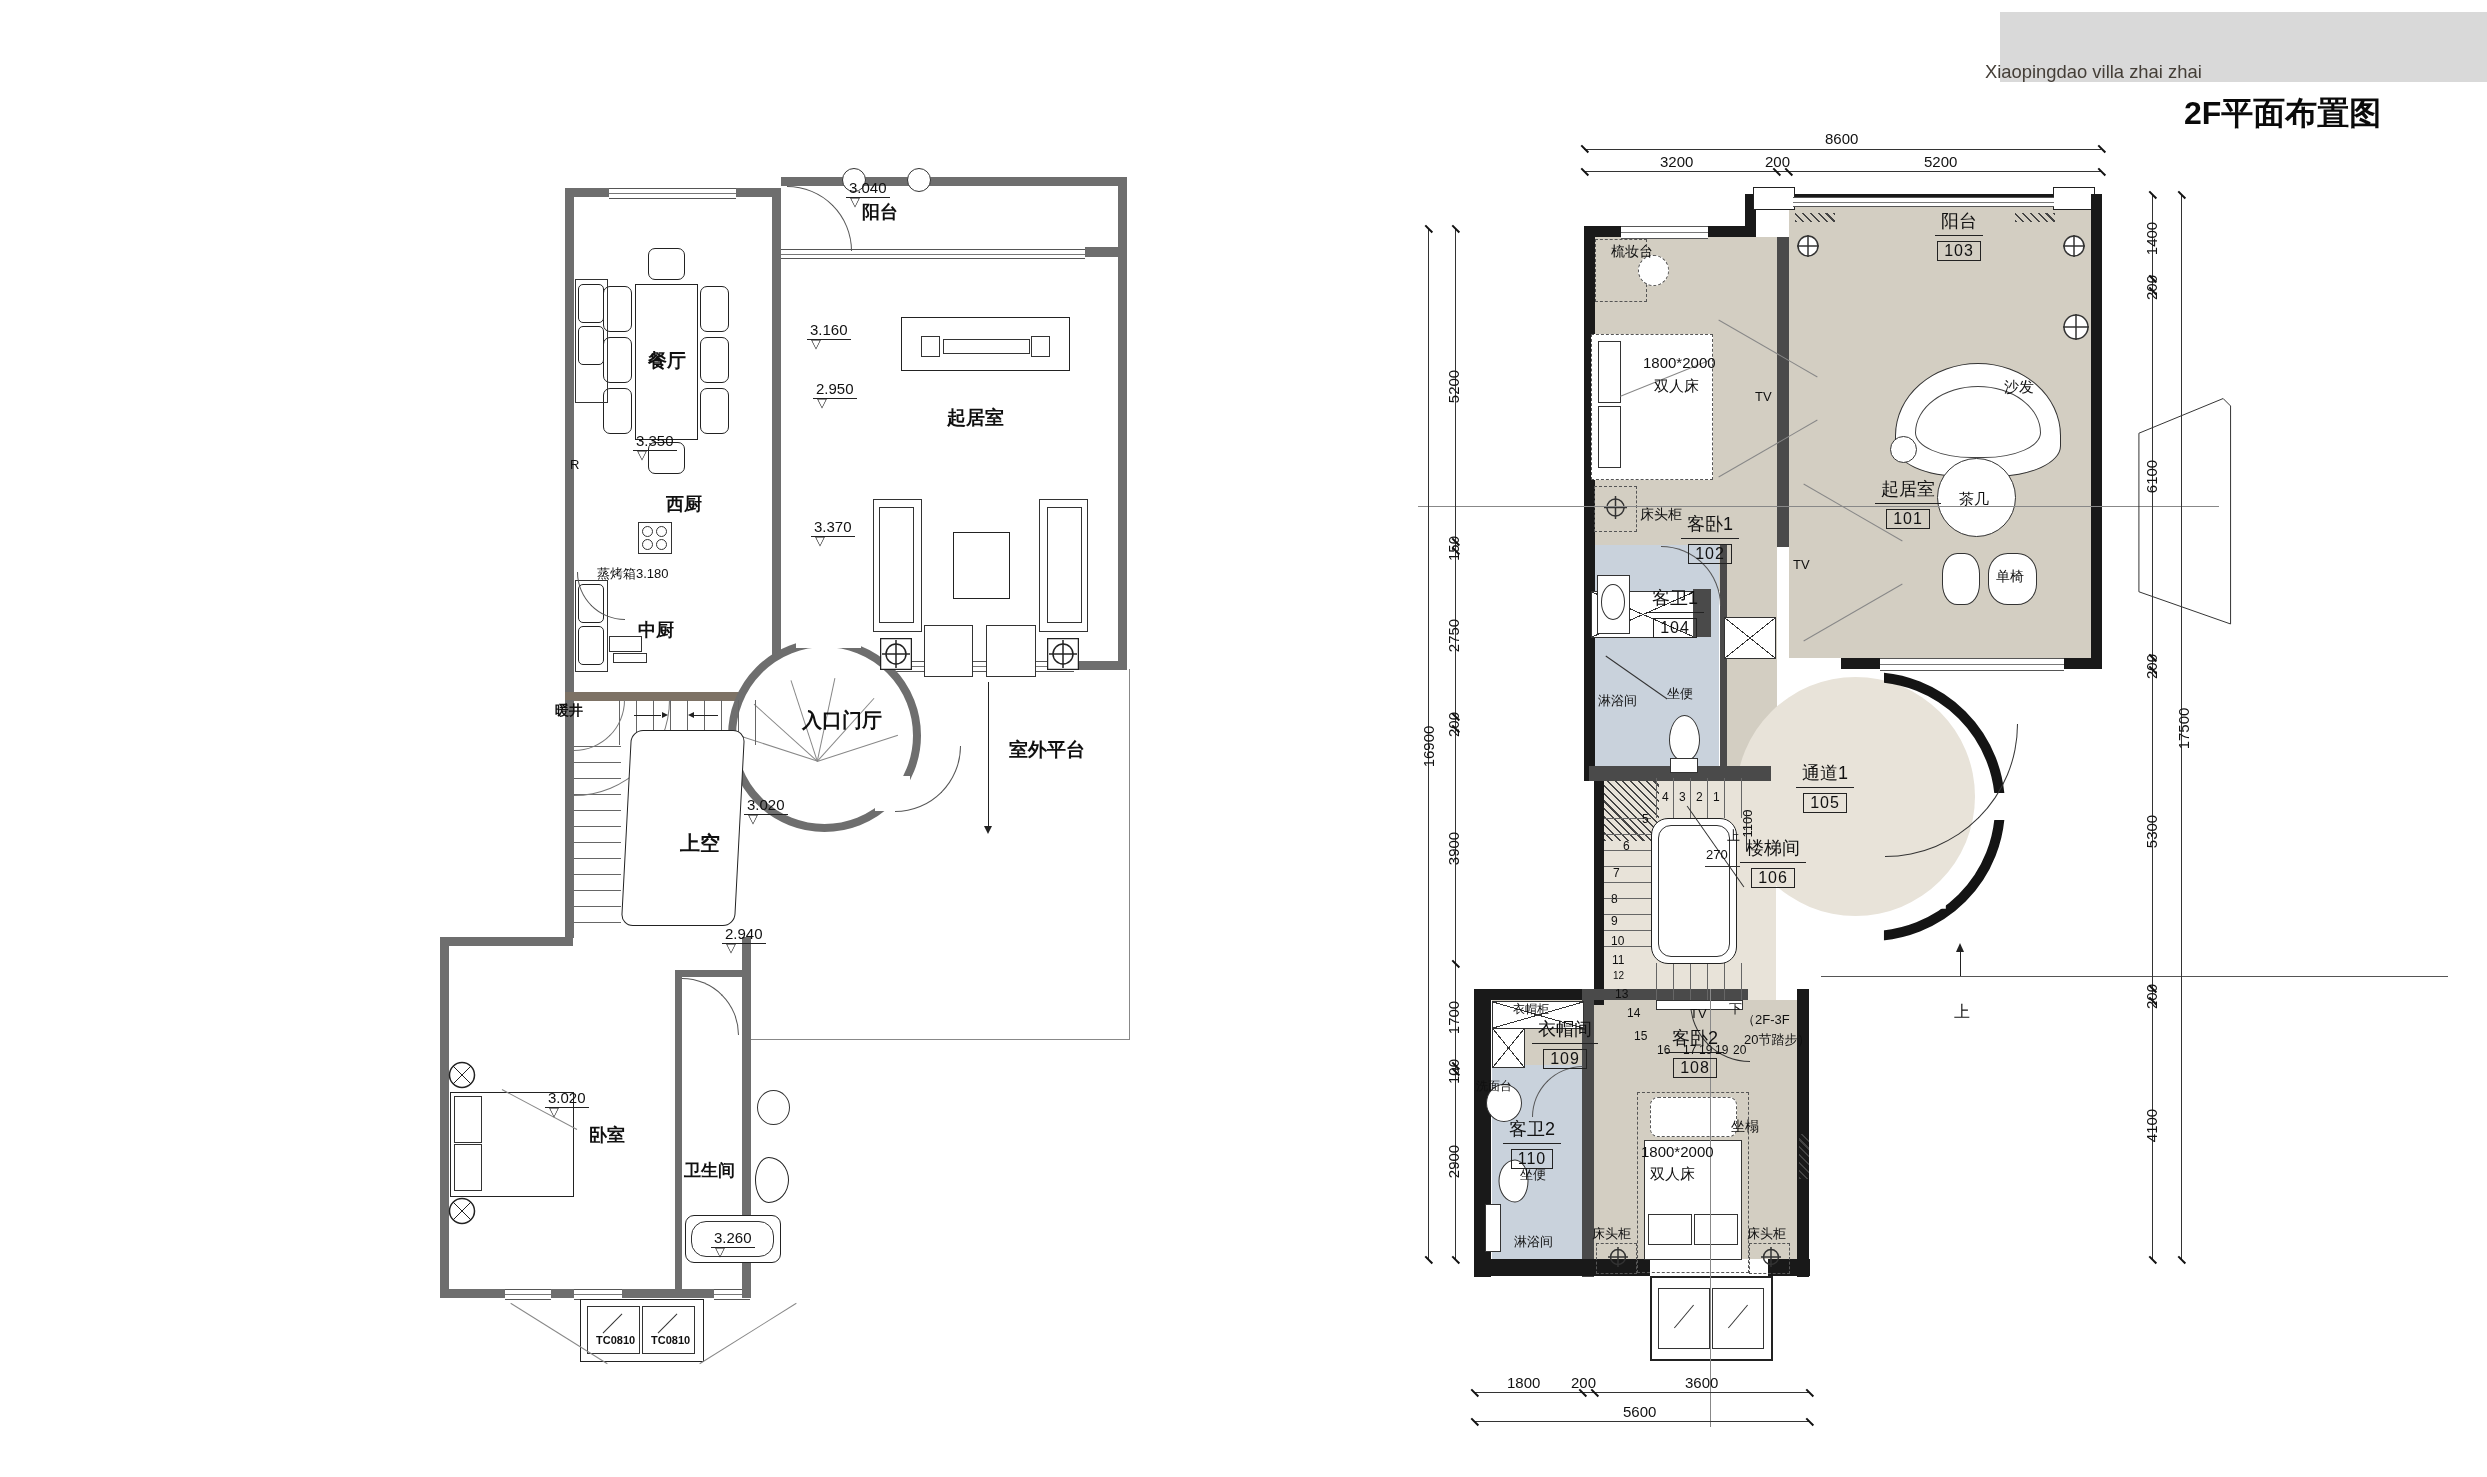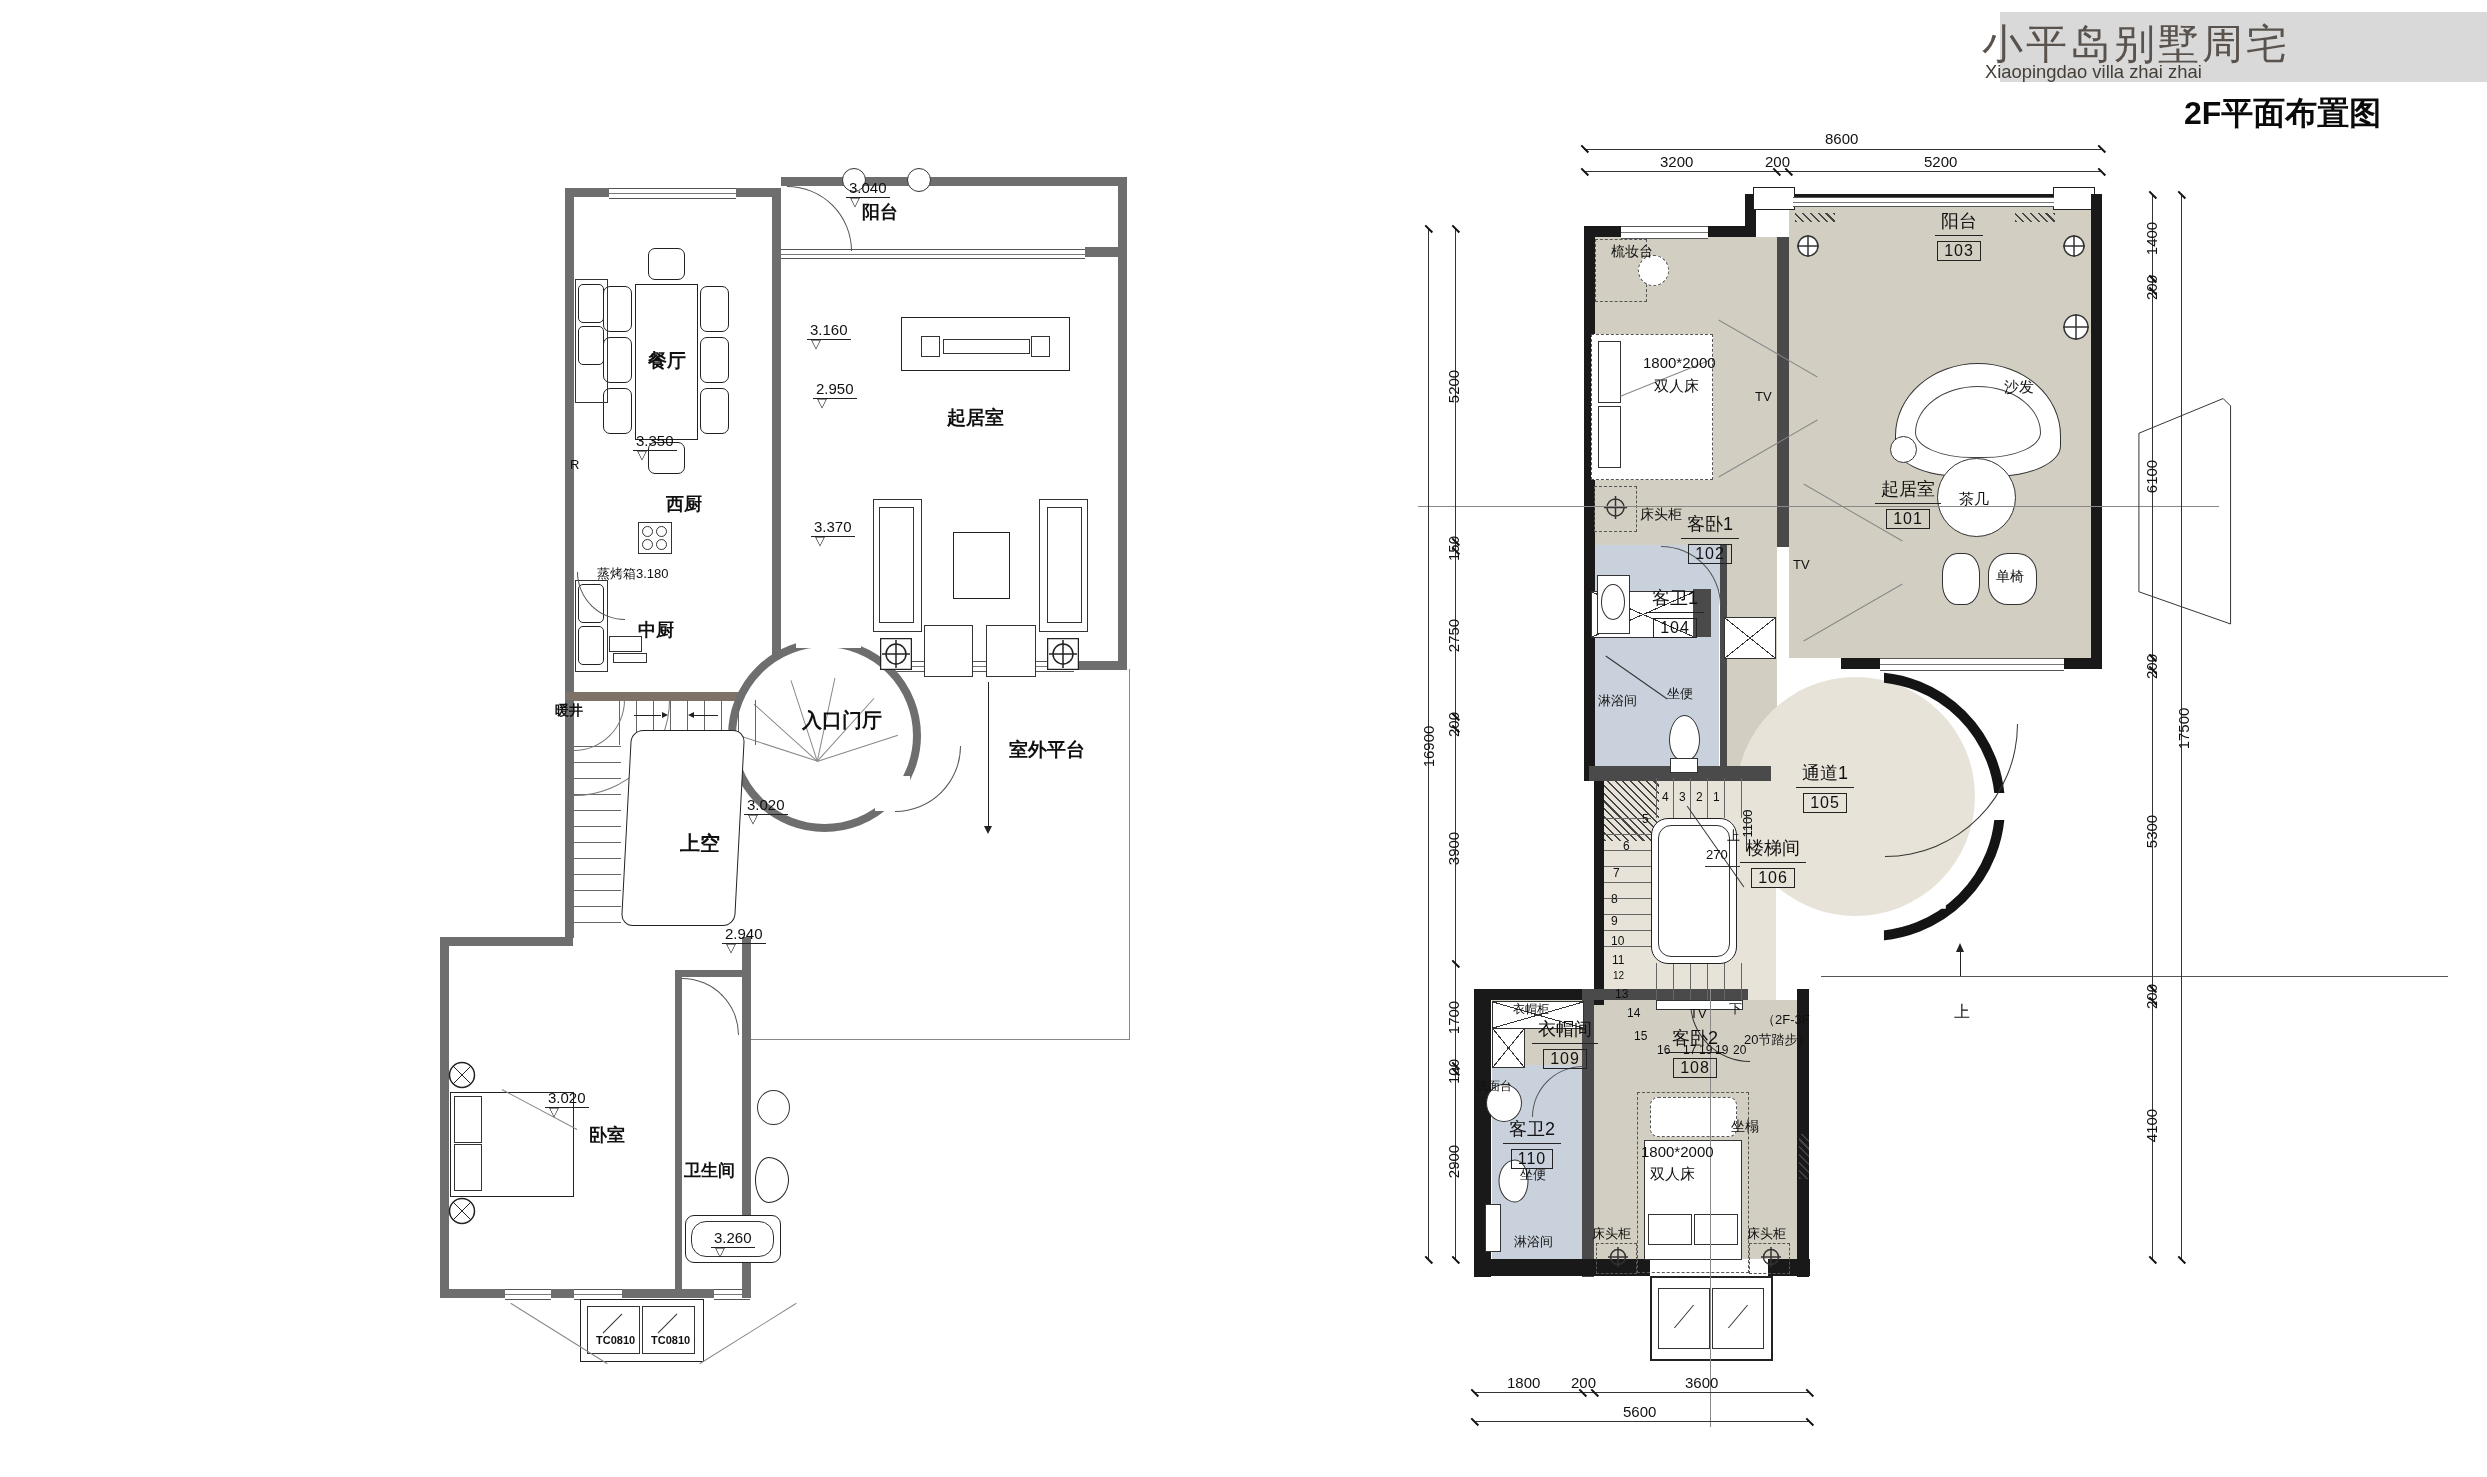--- a/index.html
+++ b/index.html
@@ -51,21 +51,20 @@
   .sofa{position:absolute;border:1.5px solid #333;background:#fff;}
   .chairR{position:absolute;border:1.5px solid #222;border-radius:7px;background:#fff;}
   .arrowline{position:absolute;background:#222;}
 </style>
 </head>
 <body>
 
 <div id="page">
 
   <div class="titleband" style="left:2000px;top:12.4px;width:487px;height:70px;"></div>
-  <div class="lbl" style="left:1982px;top:17px;font-size:41px;letter-spacing:3px;color:#5a524c;">小平岛别墅周宅</div>
   <div class="lbl" style="left:1985px;top:61px;font-size:18.4px;color:#443e37;">Xiaopingdao villa zhai zhai</div>
   <div class="lbl b" style="left:2184px;top:92px;font-size:32px;color:#0a0a0a;">2F平面布置图</div>
 
   <div class="gwall" style="left:565px;top:188px;width:216px;height:9px;"></div>
   <div class="winband" style="left:609px;top:188px;width:127px;height:9px;"></div>
   <div class="gwall" style="left:565px;top:188px;width:9px;height:512px;"></div>
   <div class="gwall" style="left:772px;top:188px;width:9px;height:481px;"></div>
   <div class="gwall" style="left:781px;top:177px;width:346px;height:9px;"></div>
   <div class="circ" style="left:842px;top:168px;width:22px;height:22px;"></div>
   <div class="circ" style="left:907px;top:168px;width:22px;height:22px;"></div>
@@ -454,21 +453,21 @@
   <div class="lbl" style="left:1615px;top:987px;font-size:12px;">13</div>
   <div class="lbl" style="left:1627px;top:1006px;font-size:12px;">14</div>
   <div class="lbl" style="left:1634px;top:1029px;font-size:12px;">15</div>
   <div class="lbl" style="left:1657px;top:1043px;font-size:12px;">16</div>
   <div class="lbl" style="left:1683px;top:1043px;font-size:12px;">17</div>
   <div class="lbl" style="left:1699px;top:1043px;font-size:12px;">19</div>
   <div class="lbl" style="left:1715px;top:1043px;font-size:12px;">19</div>
   <div class="lbl" style="left:1733px;top:1043px;font-size:12px;">20</div>
   <div class="lbl" style="left:1727px;top:827px;font-size:13px;">上</div>
   <div class="lbl" style="left:1729px;top:1000px;font-size:13px;">下</div>
-  <div class="lbl" style="left:1742px;top:1011px;font-size:13px;margin-left:20px;">（2F-3F</div>
+  <div class="lbl" style="left:1742px;top:1011px;font-size:13px;">（2F-3F</div>
   <div class="lbl" style="left:1744px;top:1031px;font-size:13px;">20节踏步）</div>
   <div class="lbl" style="left:1706px;top:847px;font-size:13px;">270</div>
   <div class="lbl dimv" style="left:1734px;top:816px;font-size:13px;">1100</div>
   <div class="thin" style="left:1705px;top:866px;width:35px;height:1px;background:#333;"></div>
   <div class="thin" style="left:1746px;top:811px;width:1px;height:40px;background:#333;"></div>
 
   <div class="thin" style="left:1584px;top:149px;width:517px;height:1px;background:#333;"></div>
   <div class="tick" style="left:1580px;top:148px;"></div>
     <div class="tick" style="left:2097px;top:148px;"></div>
   <div class="dim" style="left:1825px;top:130px;">8600</div>

